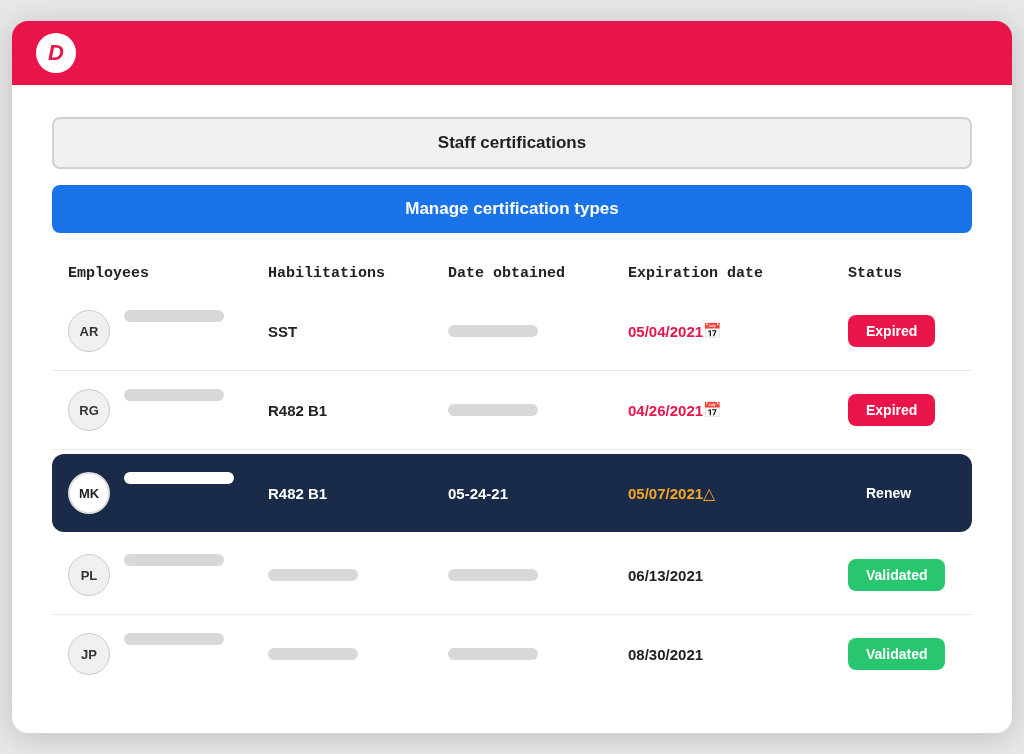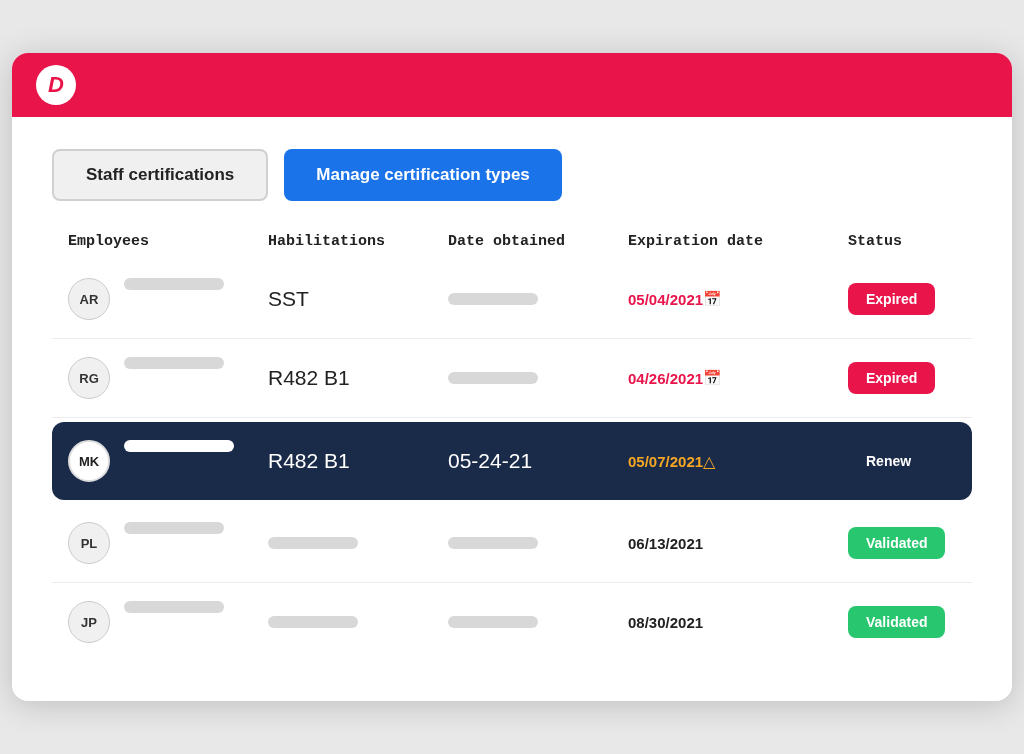--- a/index.html
+++ b/index.html
@@ -38,20 +38,21 @@
       color: #e8144a;
       font-style: italic;
     }
     .content-area {
       padding: 32px 40px 40px 40px;
     }
     .tab-row {
       display: flex;
       gap: 16px;
       margin-bottom: 32px;
+      flex-direction: column;
     }
     .tab-btn {
       padding: 14px 32px;
       border-radius: 8px;
       font-size: 17px;
       font-weight: 700;
       cursor: pointer;
       border: none;
     }
     .tab-btn.inactive {
@@ -117,22 +118,22 @@
     }
     .placeholder-bar {
       height: 12px;
       border-radius: 6px;
       background: #d8d8d8;
     }
     .placeholder-bar.highlighted {
       background: #ffffff;
     }
     .cell-text {
-      font-size: 21px;
-      font-weight: 400;
+      font-size: 15px;
+      font-weight: 700;
       color: #222;
     }
     .cell-text.highlighted {
       color: #fff;
     }
     .expiration-cell {
       display: flex;
       align-items: center;
       gap: 0;
     }

